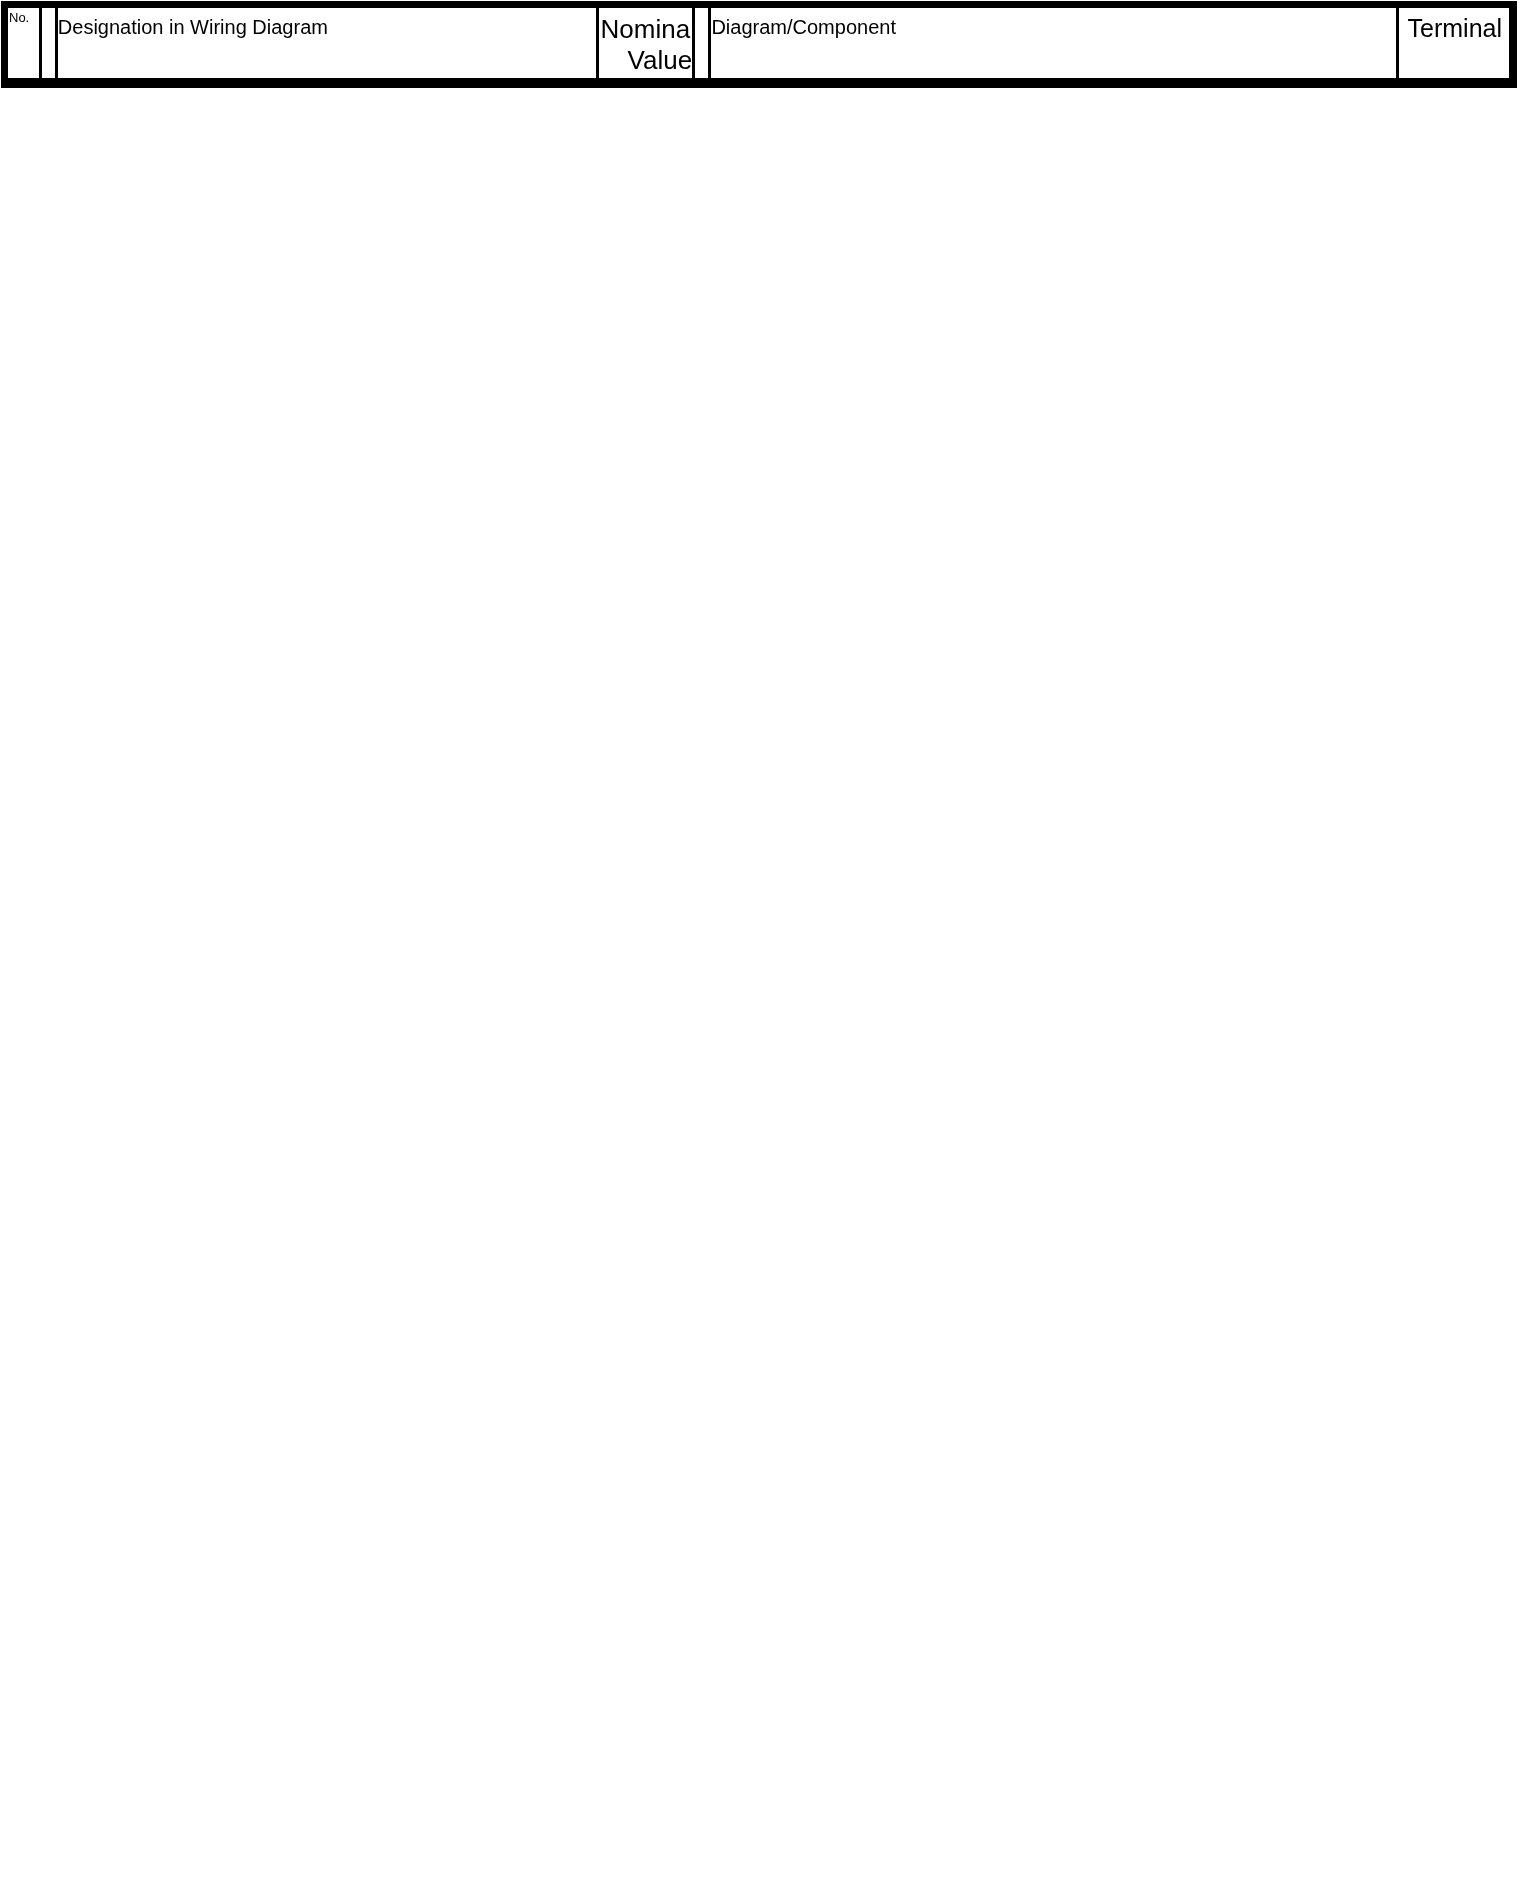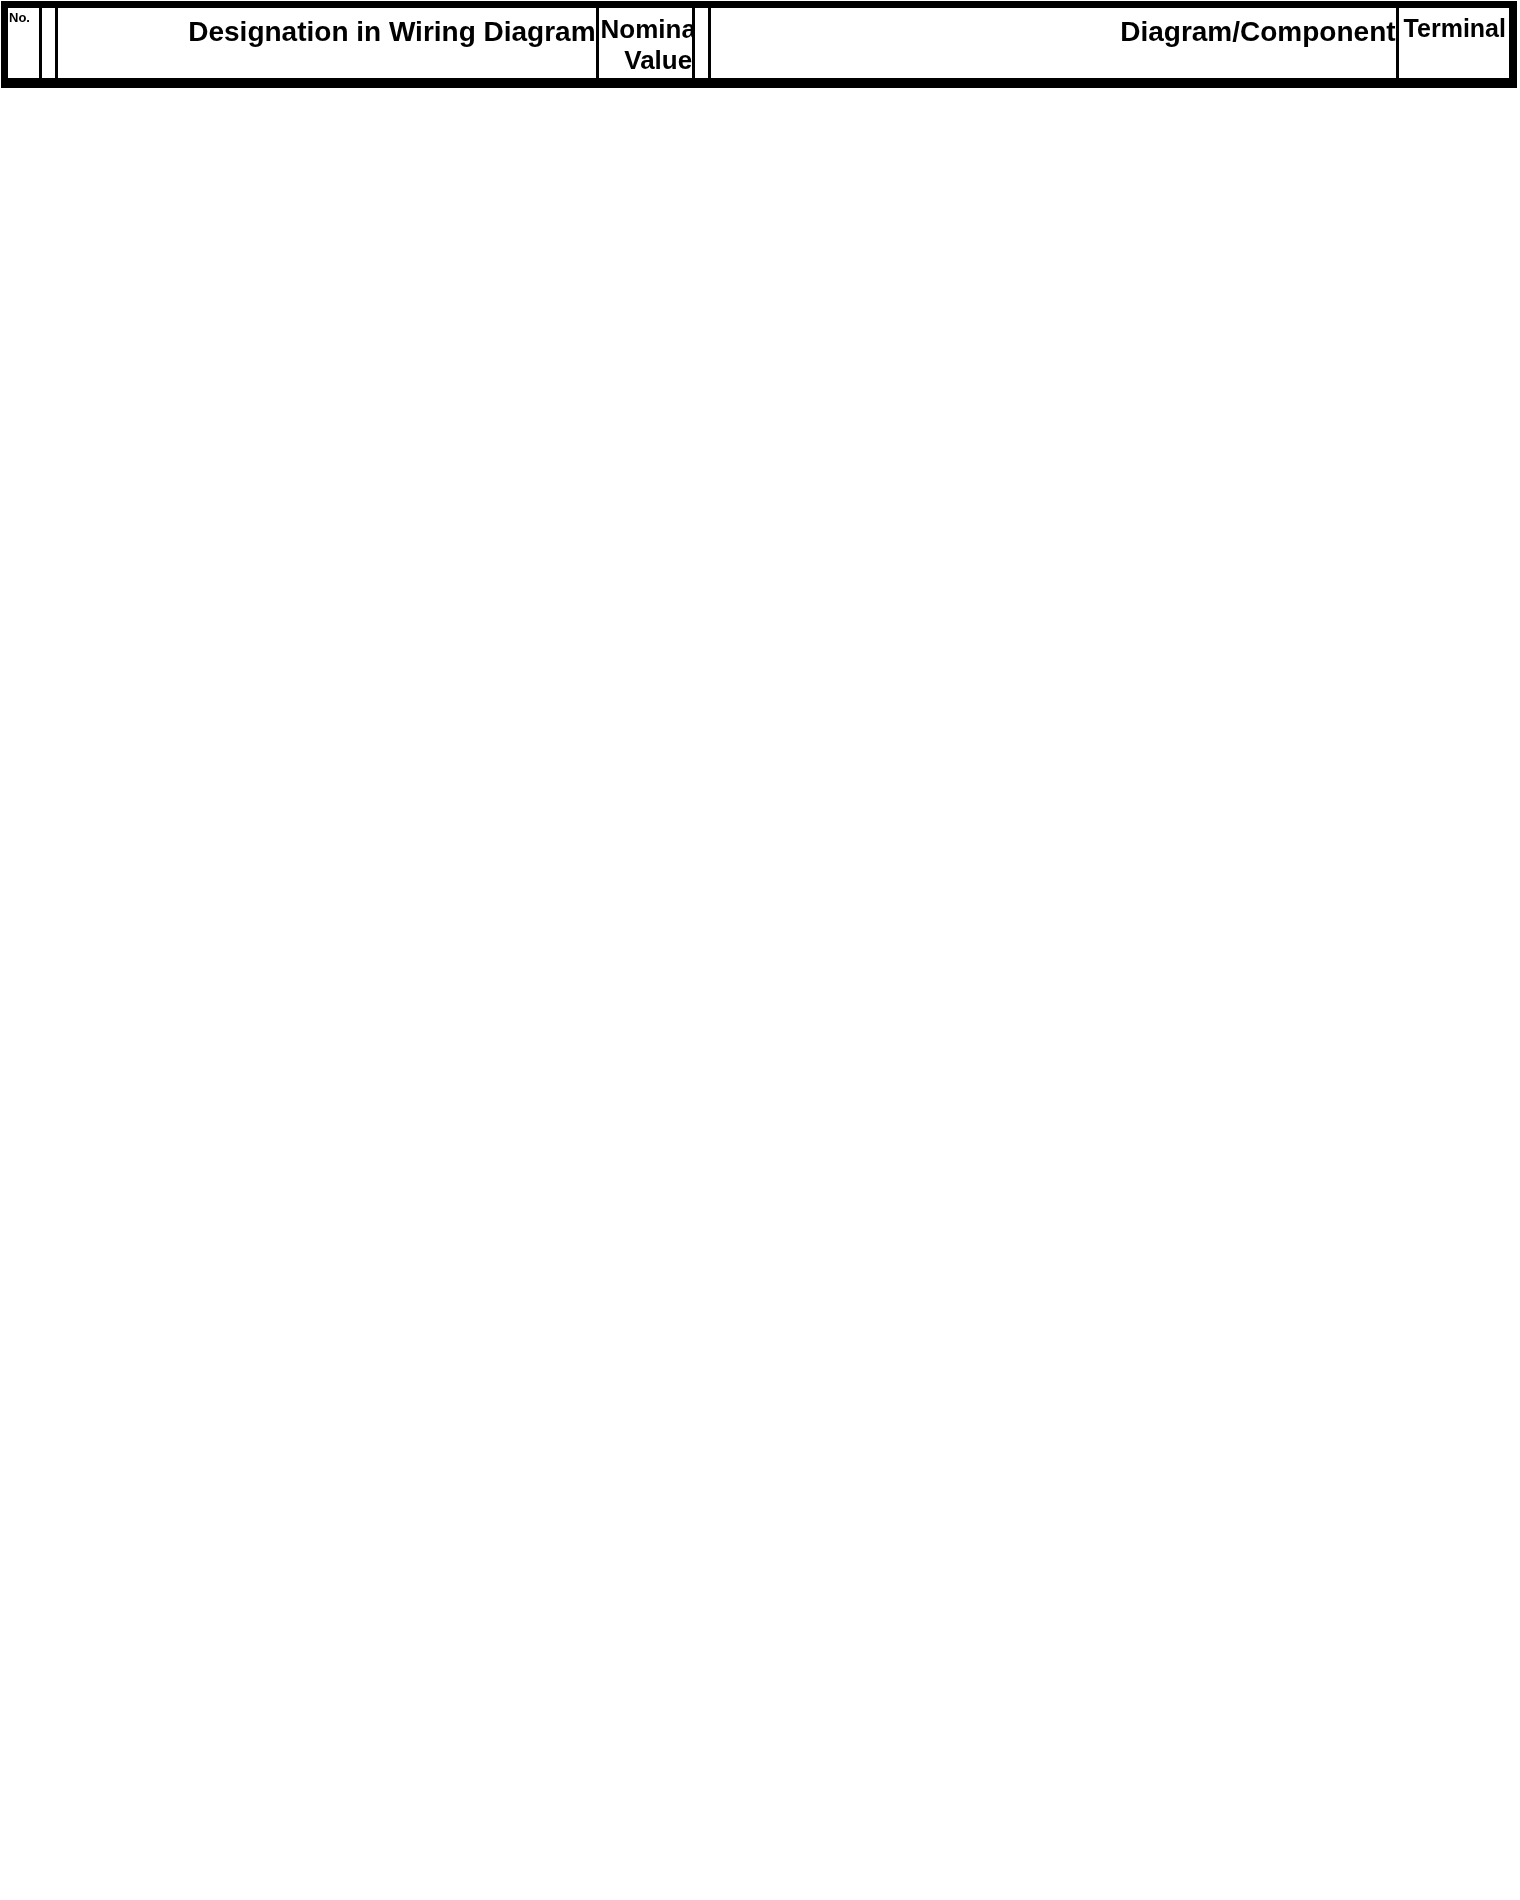--- a/index.html
+++ b/index.html
@@ -4,23 +4,23 @@
 <style>
   html,body{margin:0;padding:0;background:#ffffff;}
   body{font-family:"Liberation Sans",sans-serif;color:#000;}
   .page{width:1520px;height:1900px;background:#fff;box-sizing:border-box;padding:1px;}
   table.fuse{border-collapse:collapse;table-layout:fixed;width:1516px;
     border-top:7px solid #000;border-left:7px solid #000;border-right:8px solid #000;border-bottom:10px solid #000;}
   col.c-no{width:35px;} col.c-gap1{width:16px;} col.c-des{width:532px;}
   col.c-val{width:95px;} col.c-gap2{width:16px;} col.c-fn{width:676px;} col.c-term{width:114px;}
   th,td{border-left:3px solid #000;border-right:3px solid #000;padding:0;vertical-align:top;
     overflow:hidden;background:#fff;}
-  thead th{border-bottom:5px solid #22c55e;height:62px;font-weight:bold;margin-top:15px;}
+  thead th{border-bottom:5px solid #22c55e;height:62px;font-weight:normal;margin-top:15px;}
   .h-no{font-size:13px;text-align:left;vertical-align:top;padding:2px 0 0 1px;}
-  .h-des,.h-fn{font-size:28px;text-align:right;padding-top:8px;}
+  .h-des,.h-fn{font-size:20px;text-align:left;padding-top:8px;}
   .h-val{font-size:26px;padding-top:6px;}
   .h-val .l1{text-align:left;padding-left:2px;line-height:30px;}
   .h-val .l2{text-align:right;line-height:32px;}
   .h-term{font-size:25px;text-align:center;padding:6px 0 0 2px;}
 </style>
 </head>
 <body>
 
 <div class="page">
   <table class="fuse">

